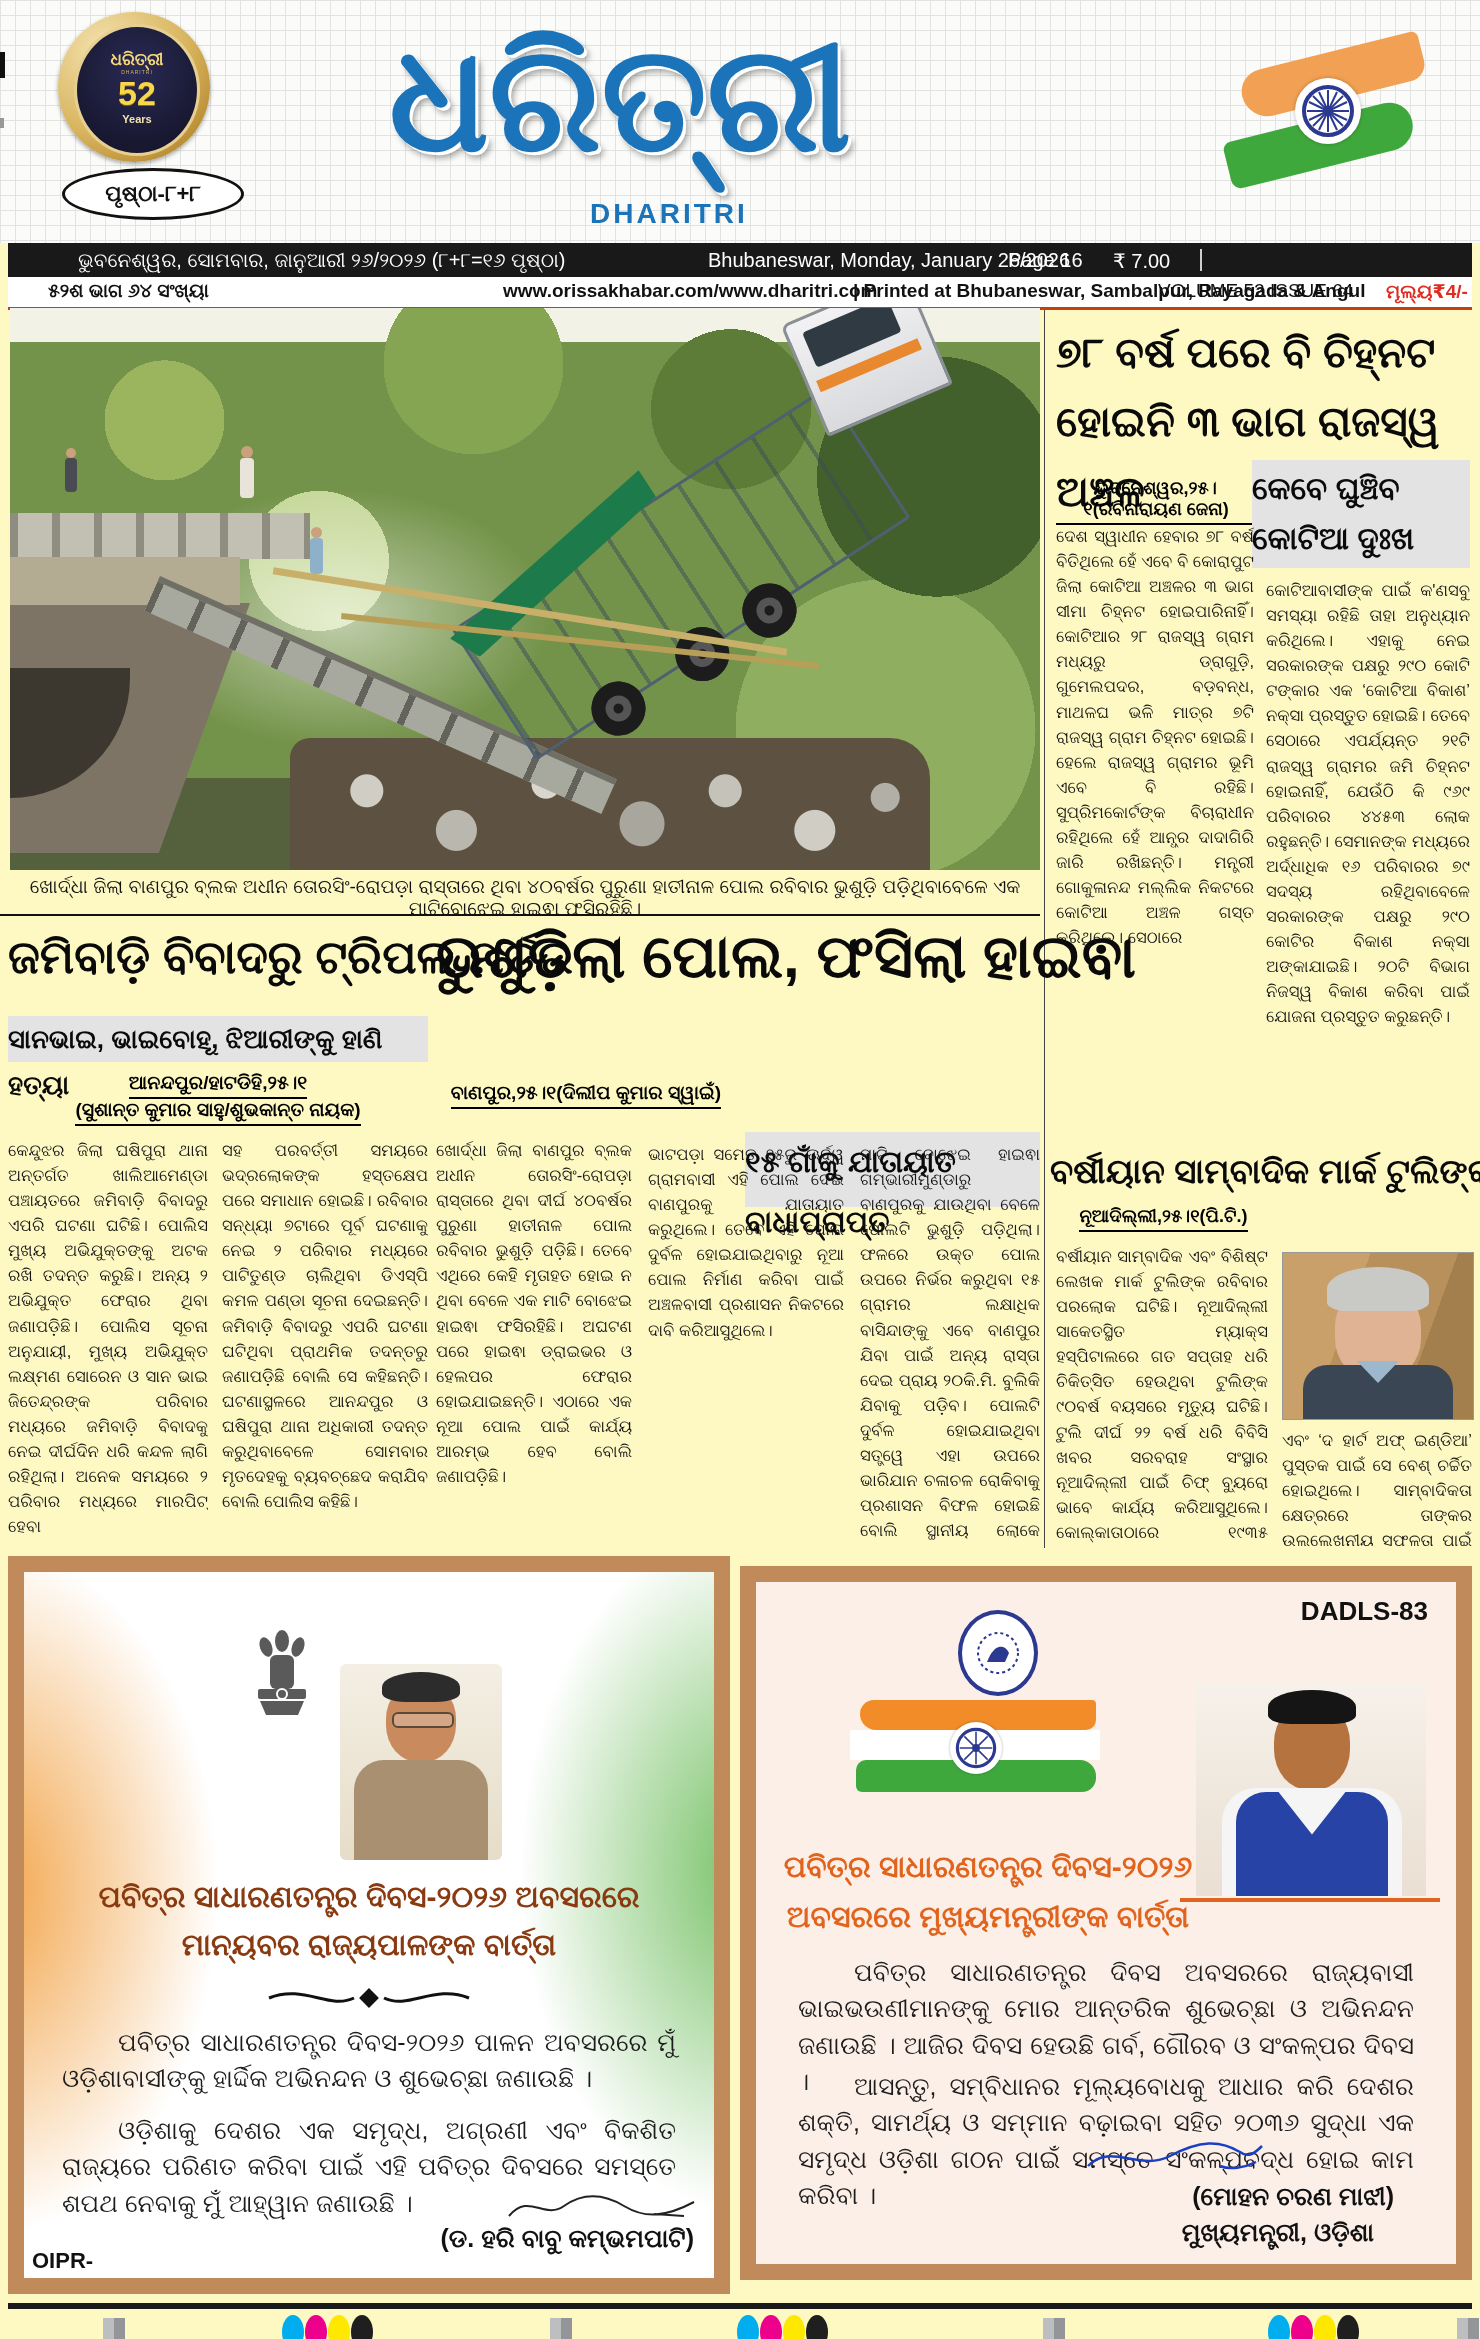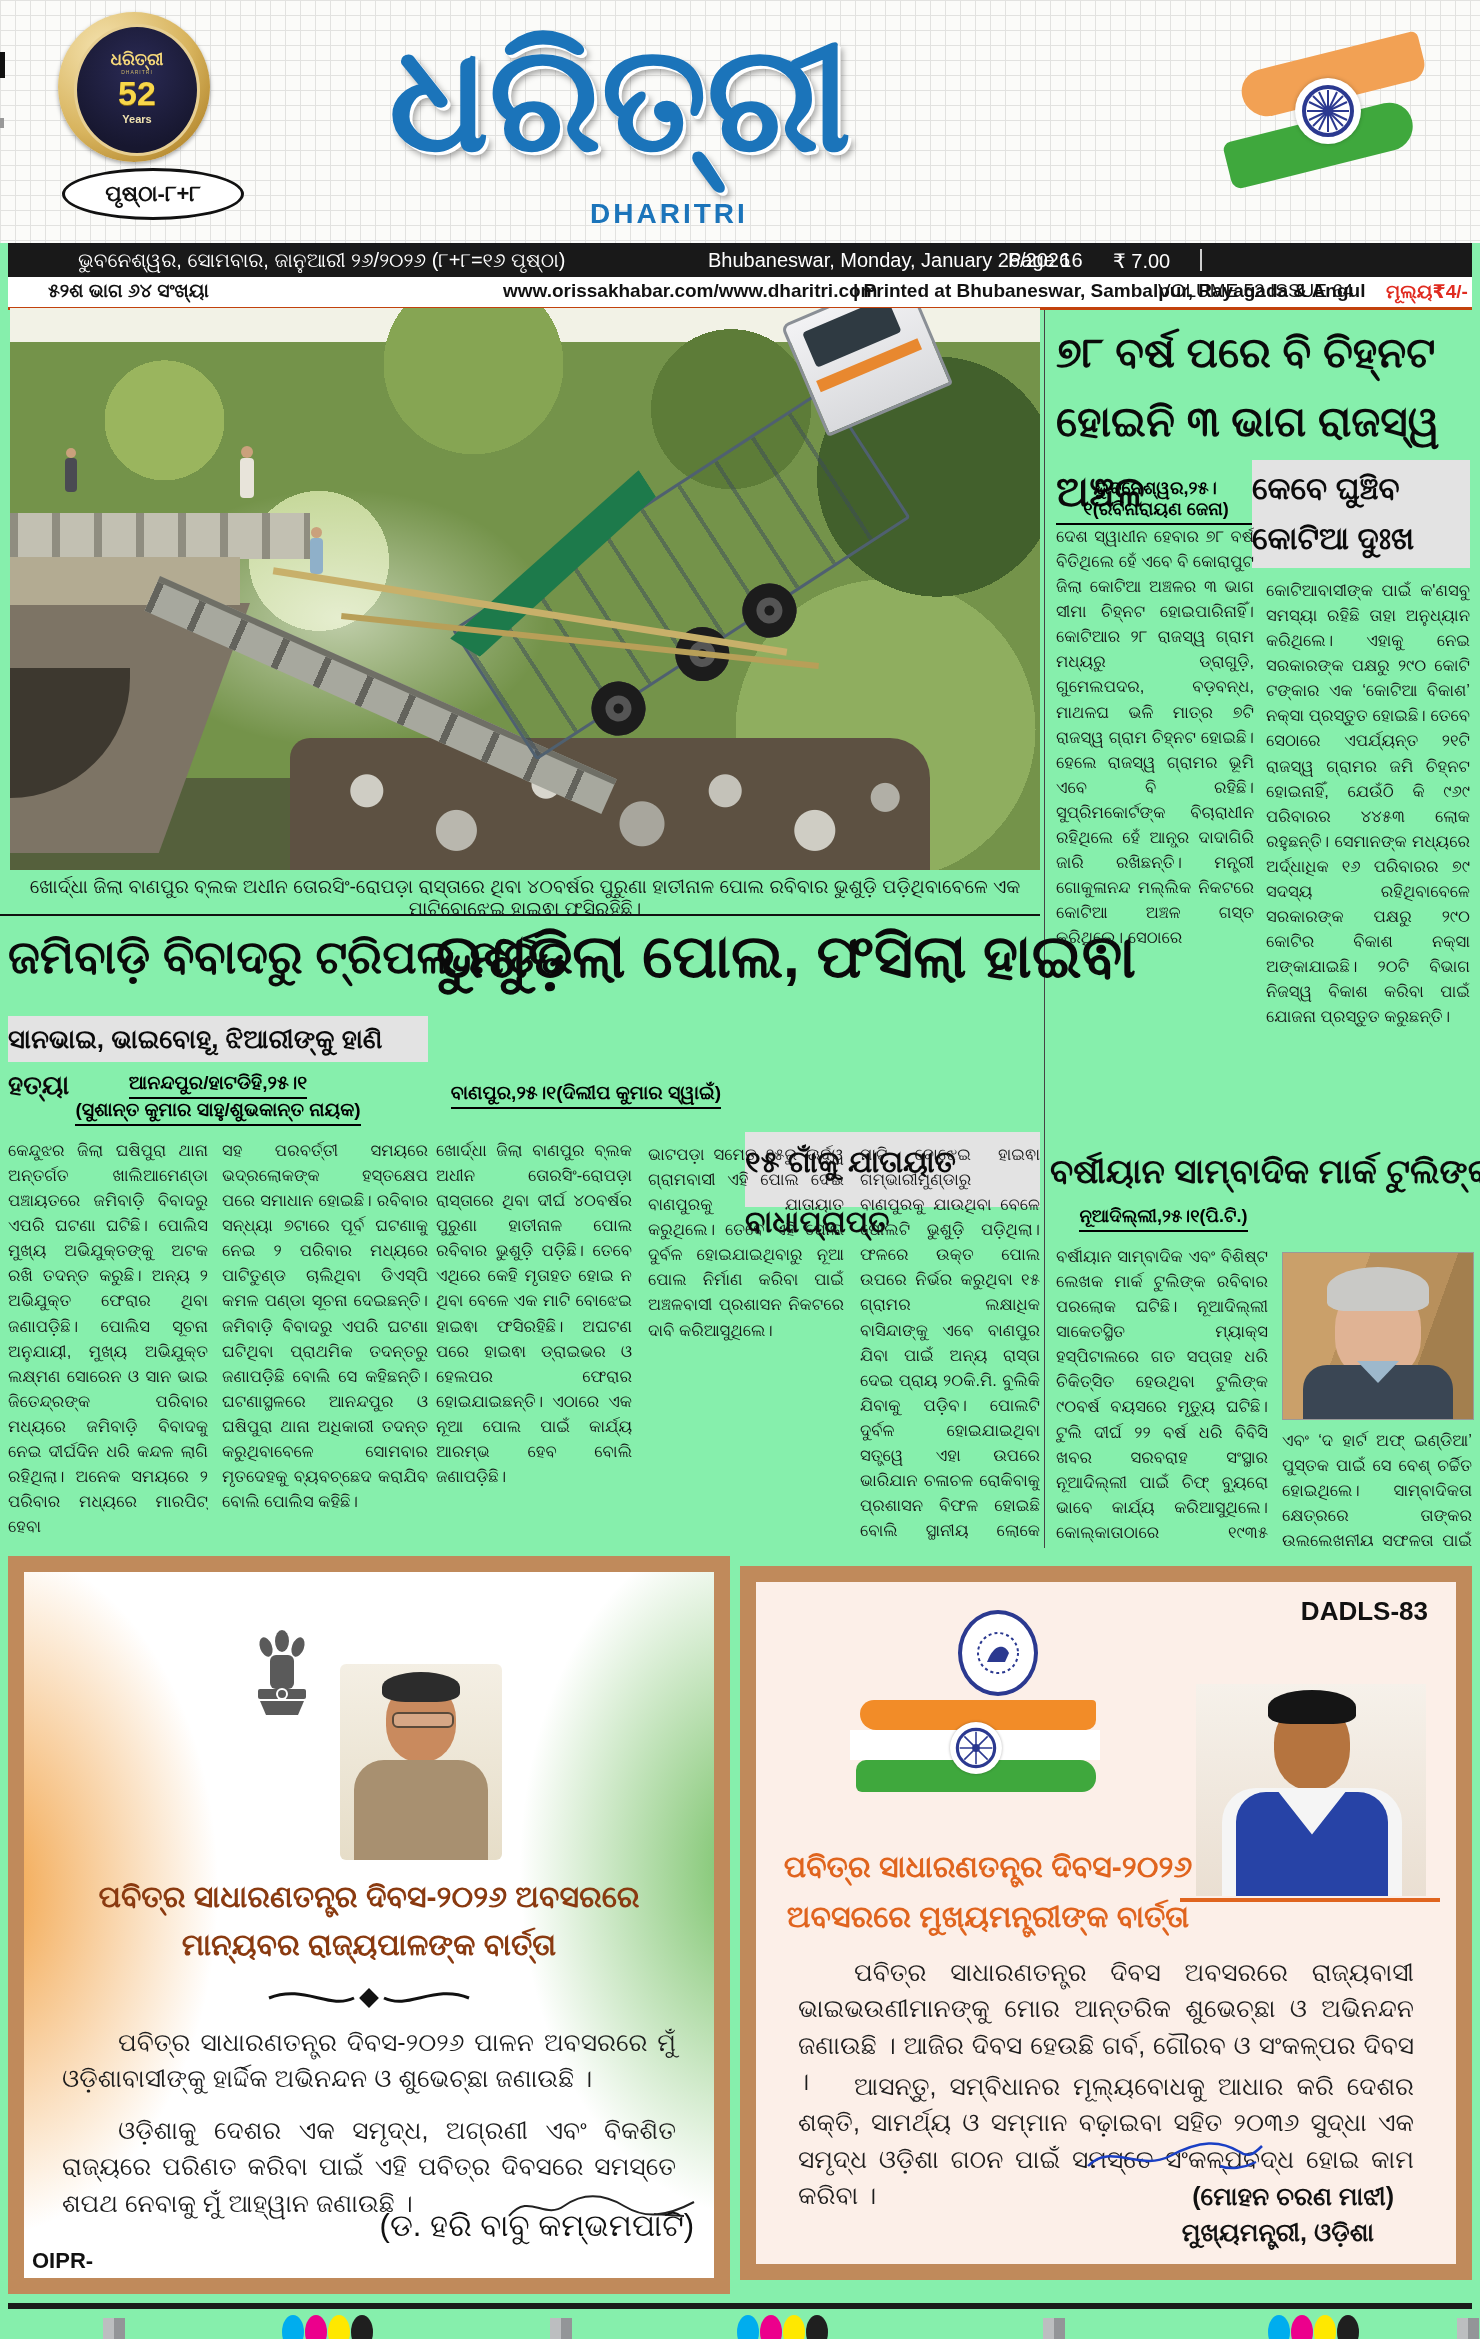--- a/index.html
+++ b/index.html
@@ -1,16 +1,16 @@
 <!DOCTYPE html>
 <html><head>
 <meta charset="utf-8">
 <style>
   html,body{margin:0;padding:0;background:#ffffff;}
-  .page{position:relative;width:1480px;height:2339px;background:#86efac;overflow:hidden;
+  .page{position:relative;width:1480px;height:2339px;background:#fef9c3;overflow:hidden;
         font-family:"Liberation Sans","DejaVu Sans",sans-serif;color:#111;}
   .abs{position:absolute;}
   
   .grid-bg{left:0;top:0;width:1480px;height:243px;background:
      linear-gradient(#e2e2e0 1px,transparent 1px),
      linear-gradient(90deg,#e2e2e0 1px,transparent 1px);
      background-size:15px 15px;background-color:#fbfbf9;}
   .badge-wreath{left:58px;top:12px;width:152px;height:150px;border-radius:50%;
      background:radial-gradient(circle at 30% 25%,#f4e2ae,#d8b45e 55%,#b98e35 80%,#e7cf92);
      box-shadow:0 2px 4px rgba(0,0,0,.35);}
@@ -256,21 +256,21 @@
           <path d="M10 18 C 45 4, 70 30, 95 18"></path>
           <path d="M210 18 C 175 4, 150 30, 125 18"></path>
         </g>
         <rect x="103" y="11" width="14" height="14" transform="rotate(45 110 18)" fill="#111"></rect>
       </svg>
       <div class="abs ad-para" style="left:38px;top:452px;width:614px;text-indent:56px;">ପବିତ୍ର ସାଧାରଣତନ୍ତ୍ର ଦିବସ-୨୦୨୬ ପାଳନ ଅବସରରେ ମୁଁ ଓଡ଼ିଶାବାସୀଙ୍କୁ ହାର୍ଦ୍ଦିକ ଅଭିନନ୍ଦନ ଓ ଶୁଭେଚ୍ଛା ଜଣାଉଛି ।</div>
       <div class="abs ad-para" style="left:38px;top:540px;width:614px;text-indent:56px;">ଓଡ଼ିଶାକୁ ଦେଶର ଏକ ସମୃଦ୍ଧ, ଅଗ୍ରଣୀ ଏବଂ ବିକଶିତ ରାଜ୍ୟରେ ପରିଣତ କରିବା ପାଇଁ ଏହି ପବିତ୍ର ଦିବସରେ ସମସ୍ତେ ଶପଥ ନେବାକୁ ମୁଁ ଆହ୍ୱାନ ଜଣାଉଛି ।</div>
       <svg class="abs" style="left:480px;top:612px;" width="200" height="42" viewBox="0 0 200 42">
         <path d="M5 32 C 25 8, 40 36, 60 22 S 100 10, 120 22 S 160 34, 190 18 M150 30 l30 2" fill="none" stroke="#222" stroke-width="2"></path>
       </svg>
-      <div class="abs" style="right:20px;top:636px;font-size:31px;font-weight:400;">(ଡ. ହରି ବାବୁ କମ୍ଭମପାଟି)</div>
+      <div class="abs" style="right:20px;top:652px;font-size:25px;font-weight:700;">(ଡ. ହରି ବାବୁ କମ୍ଭମପାଟି)</div>
       <div class="abs" style="left:8px;top:676px;font-size:22px;font-weight:700;">OIPR-</div>
     </div>
   </div>
 
   <div class="abs ad" style="left:740px;top:1566px;width:700px;height:682px;">
     <div class="ad-inner" style="background:#fcefe8;">
       <div class="abs" style="right:28px;top:14px;font-size:26px;font-weight:700;color:#111;">DADLS-83</div>
       <div class="abs" style="left:202px;top:28px;width:72px;height:78px;border-radius:50%;border:4px solid #2b3990;background:#fff;display:flex;align-items:center;justify-content:center;">
         <svg width="46" height="46" viewBox="0 0 46 46">
           <circle cx="23" cy="23" r="20" fill="none" stroke="#2b3990" stroke-width="2" stroke-dasharray="3 3"></circle>

